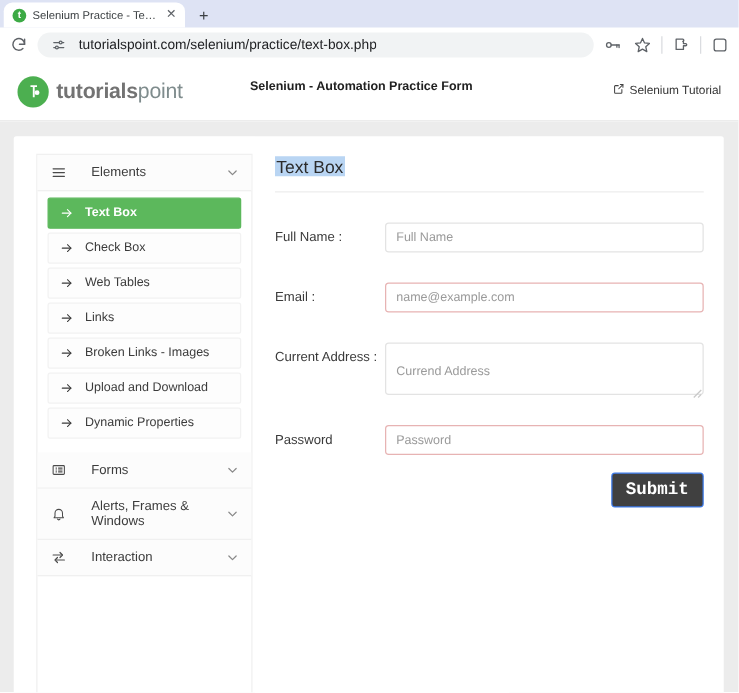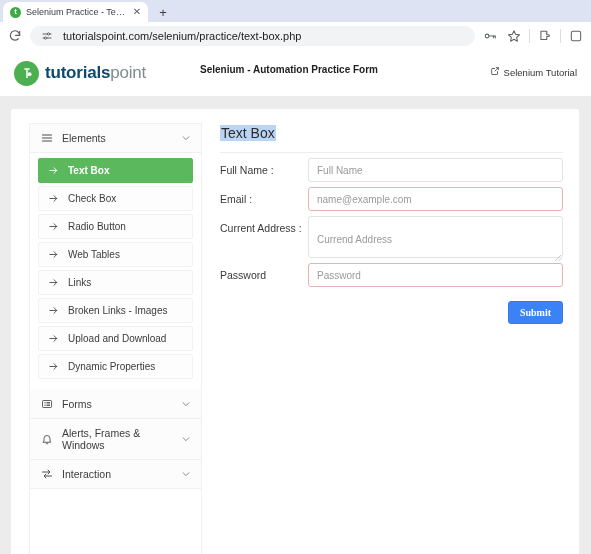--- a/index.html
+++ b/index.html
@@ -122,21 +122,21 @@
     position: relative;
   }
   .brand { display: flex; align-items: center; gap: 6px; flex: 0 0 auto; }
   .brand-mark {
     width: 25px; height: 25px; border-radius: 50%;
     background: #4caf50;
     display: flex; align-items: center; justify-content: center;
     position: relative;
   }
   .brand-text { font-size: 17px; letter-spacing: -0.2px; }
-  .brand-text .b1 { color: #0c4a6e; font-weight: bold; }
+  .brand-text .b1 { color: #737373; font-weight: bold; }
   .brand-text .b2 { color: #7f8c8d; }
 
   .site-title {
     font-size: 10px;
     font-weight: bold;
     color: #212121;
     position: absolute;
     left: 200px;
     top: 14px;
   }
@@ -170,21 +170,21 @@
   .sidebar {
     width: 173px;
     flex: 0 0 auto;
     border: 1px solid #f0f0f0;
     background: #ffffff;
   }
   .accordion-head {
     display: flex;
     align-items: center;
     padding: 8px 10px;
-    gap: 9px;
+    gap: 20px;
     border-bottom: 1px solid #f0f0f0;
     background: #fcfcfc;
     justify-content: space-between;
   }
   .accordion-head .acc-label {
     flex: 1 1 auto;
     font-size: 10.5px;
     color: #3c3c3c;
   }
   .acc-icon { width: 13px; flex: 0 0 auto; display:flex; align-items:center; justify-content:center; color:#4a4a4a; }
@@ -222,21 +222,21 @@
     padding: 0 1px;
     margin: 2px 0 0 0;
   }
   .heading-rule {
     border-bottom: 1px solid #ededed;
     margin: 10px 0 0 0;
   }
   .form-row {
     display: flex;
     align-items: flex-start;
-    margin-top: 5px;
+    margin-top: 24px;
   }
   .form-label {
     width: 88px;
     flex: 0 0 auto;
     font-size: 10.5px;
     color: #3a3a3a;
     padding-top: 5px;
     line-height: 1.45;
   }
   .form-control {
@@ -260,28 +260,28 @@
     line-height: 1.3;
   }
   .ta-wrap { flex: 1 1 auto; position: relative; display: flex; }
   .ta-grip {
     position: absolute; right: 1px; bottom: 1px;
     width: 9px; height: 9px;
     pointer-events: none;
   }
   .submit-row { display: flex; justify-content: flex-end; margin-top: 14px; }
   .btn-submit {
-    background: #3b82f6;
+    background: #404040;
     color: #ffffff;
     border: 1px solid #3b78e7;
     border-radius: 3px;
-    font-size: 10px;
+    font-size: 14px;
     font-weight: bold;
     padding: 5px 11px;
-    font-family: Liberation Serif, serif;
+    font-family: Liberation Mono, monospace;
     cursor: pointer;
   }
 </style>
 </head>
 <body>
 
 <div class="browser">
 
   <div class="tabstrip">
     <div class="tab">
@@ -404,29 +404,20 @@
               </span>
               <span>Check Box</span>
             </div>
             <div class="menu-item">
               <span class="arrow">
                 <svg width="11" height="11" viewBox="0 0 24 24" fill="none" stroke="currentColor" stroke-width="1.8" stroke-linecap="round" stroke-linejoin="round">
                     <line x1="4" y1="12" x2="19" y2="12"></line>
                     <polyline points="13 6 19 12 13 18"></polyline>
                   </svg>
               </span>
-              <span>Radio Button</span>
-            </div>
-            <div class="menu-item">
-              <span class="arrow">
-                <svg width="11" height="11" viewBox="0 0 24 24" fill="none" stroke="currentColor" stroke-width="1.8" stroke-linecap="round" stroke-linejoin="round">
-                    <line x1="4" y1="12" x2="19" y2="12"></line>
-                    <polyline points="13 6 19 12 13 18"></polyline>
-                  </svg>
-              </span>
               <span>Web Tables</span>
             </div>
             <div class="menu-item">
               <span class="arrow">
                 <svg width="11" height="11" viewBox="0 0 24 24" fill="none" stroke="currentColor" stroke-width="1.8" stroke-linecap="round" stroke-linejoin="round">
                     <line x1="4" y1="12" x2="19" y2="12"></line>
                     <polyline points="13 6 19 12 13 18"></polyline>
                   </svg>
               </span>
               <span>Links</span>

